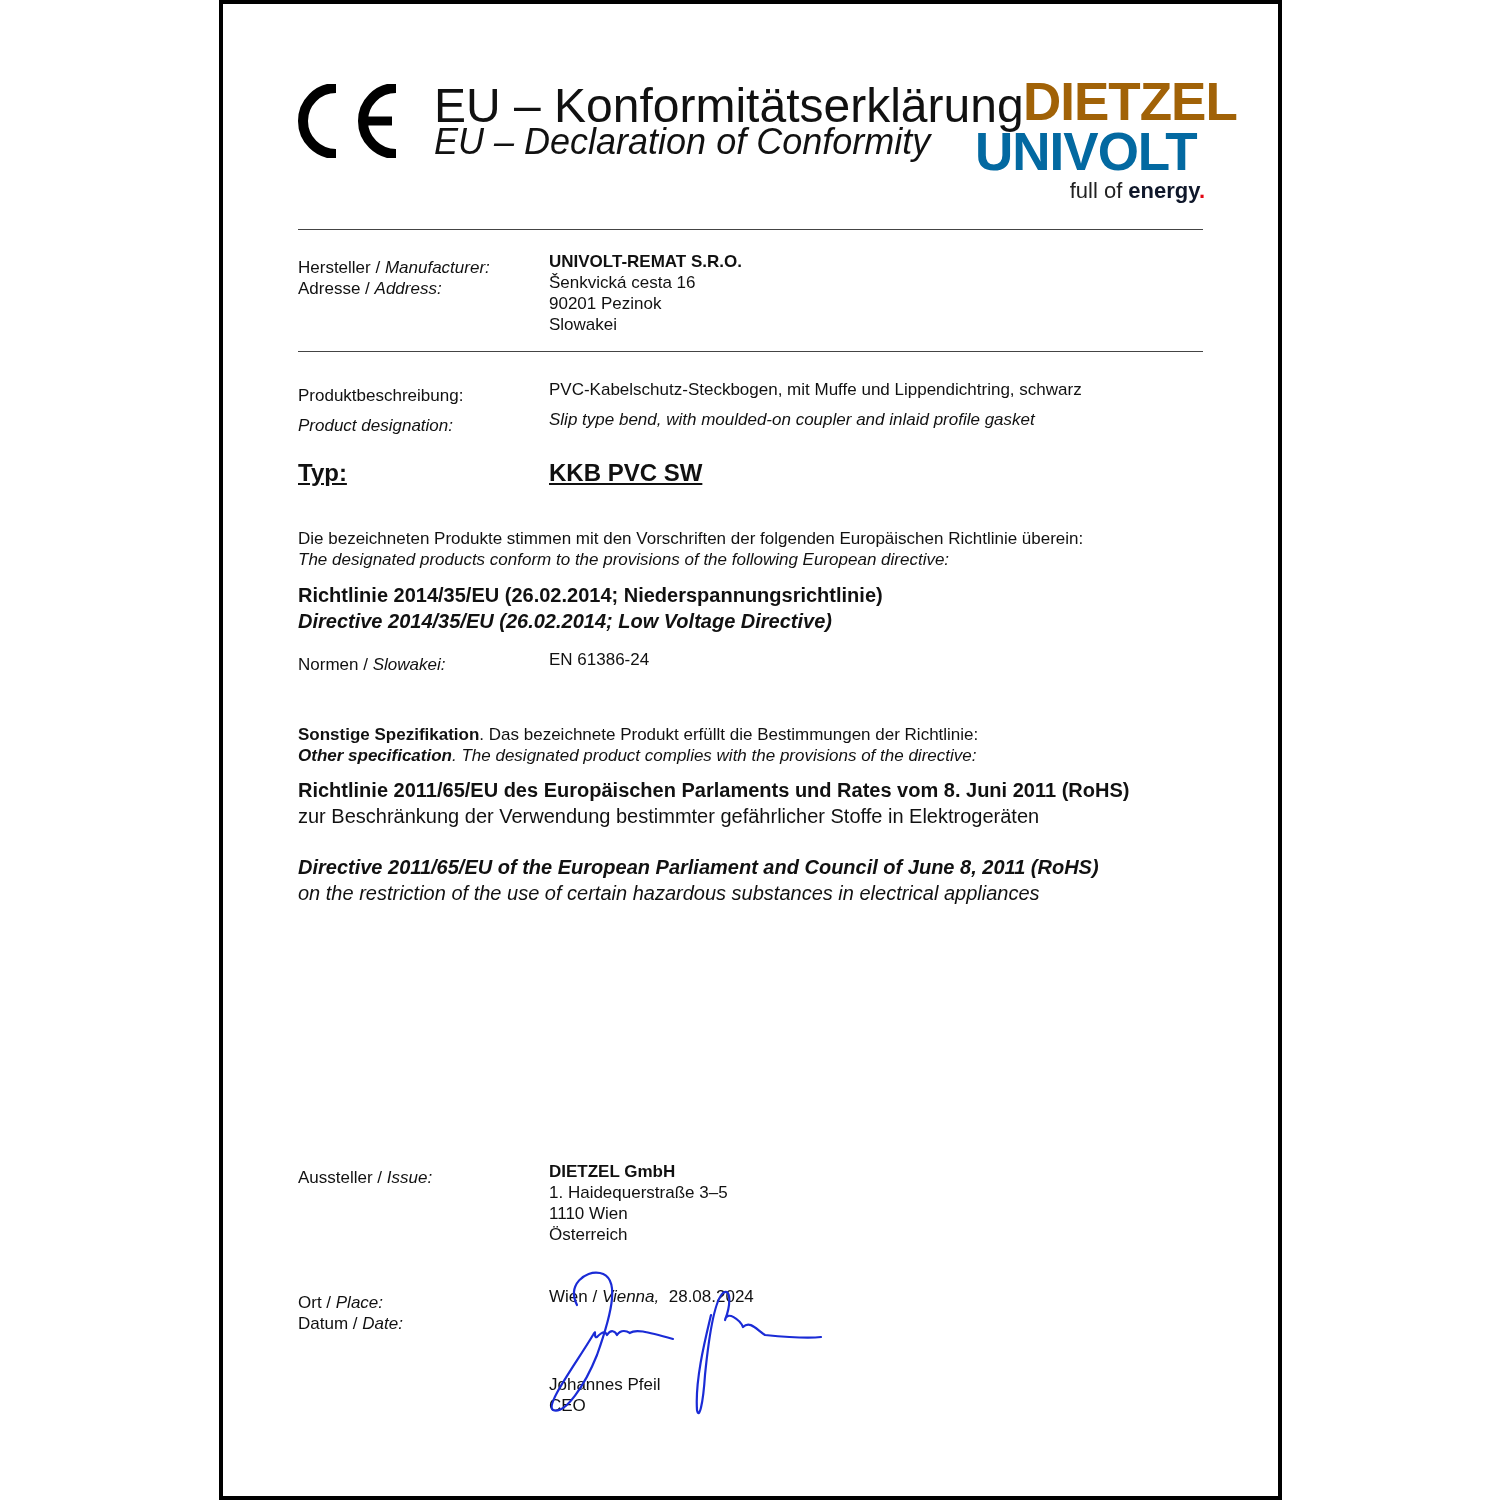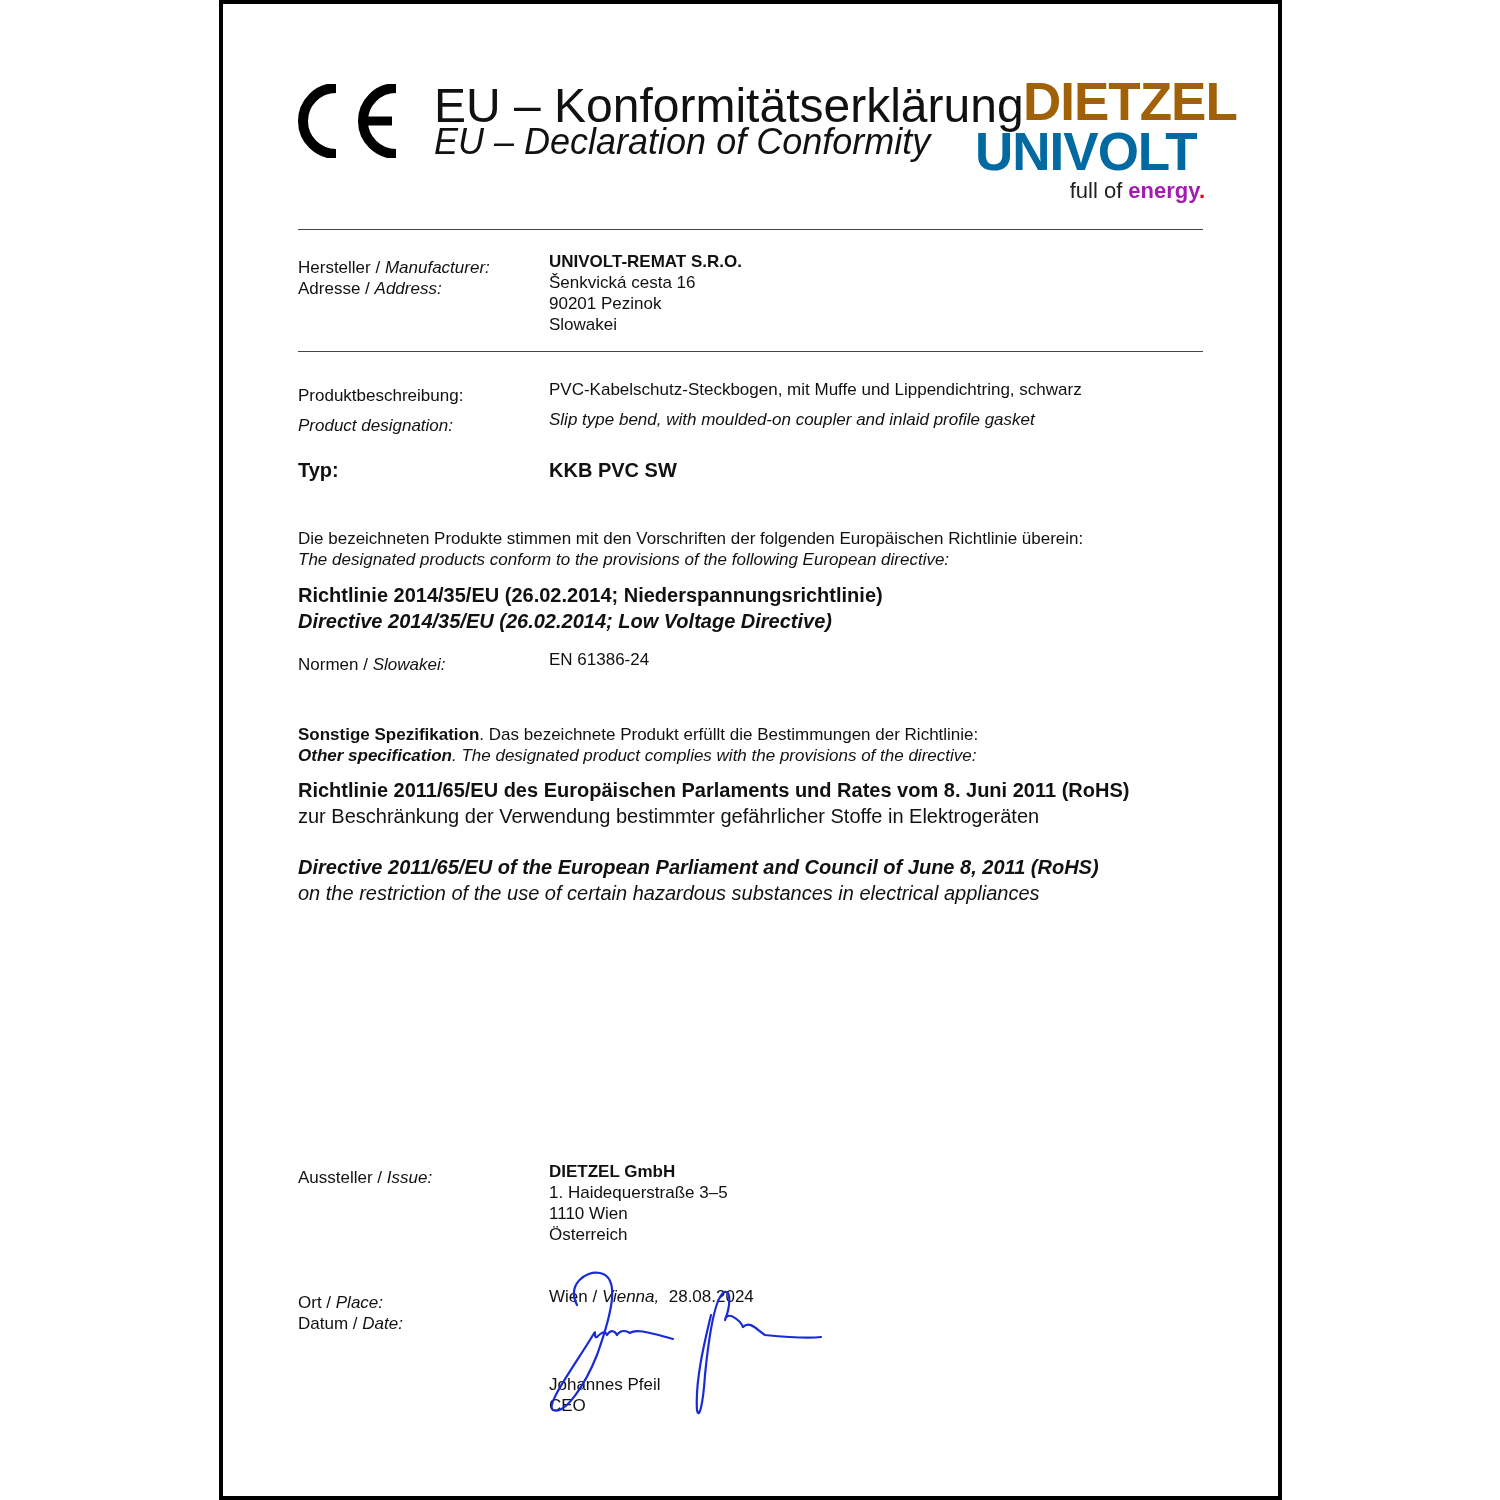--- a/index.html
+++ b/index.html
@@ -10,28 +10,28 @@
   .abs { position:absolute; white-space:nowrap; }
   .ce { position:absolute; left:296px; top:84px; width:106px; height:74px; }
   .title-de { left:434px; top:78px; font-size:48px; }
   .title-en { left:434px; top:121px; font-size:36px; font-style:italic; }
   .logo { position:absolute; left:975px; top:78px; width:230px; height:130px; }
   .logo-dietzel { position:absolute; left:0; top:0; font-weight:bold; font-size:53px;
                   letter-spacing:-1px; color:#a16207; line-height:48px;margin-left:48px; }
   .logo-univolt { position:absolute; left:0; top:48px; font-weight:bold; font-size:53px;
                   letter-spacing:-1px; color:#0369a1; line-height:52px; }
   .logo-tag { position:absolute; right:0; top:100px; font-size:22px; color:#222; line-height:26px; }
-  .logo-tag b { font-weight:bold; color:#a21caf; }
+  .logo-tag b { font-weight:bold; color:#0f172a; }
   .logo-tag .dot { color:#e30613; font-weight:bold; }
   .rule { position:absolute; left:298px; width:905px; height:0; border-top:1.5px solid #444; }
   .lbl { font-size:17px; line-height:21px;margin-top:6px; }
   .val { font-size:17px; line-height:21px; }
   .b { font-weight:bold; }
   .i { font-style:italic; }
-  .typ { font-size:20px; font-weight:bold; }
+  .typ { font-size:24px; font-weight:bold;text-decoration:underline; }
   .dir { font-size:20px; font-weight:bold; }
   .sig { position:absolute; left:545px; top:1265px; width:290px; height:155px; }
 </style>
 </head>
 <body>
 
 <div class="page"></div>
 
 <svg class="ce" viewBox="0 0 106 74">
   <path d="M40 4 A33 33 0 1 0 40 70" fill="none" stroke="#000" stroke-width="10"></path>

